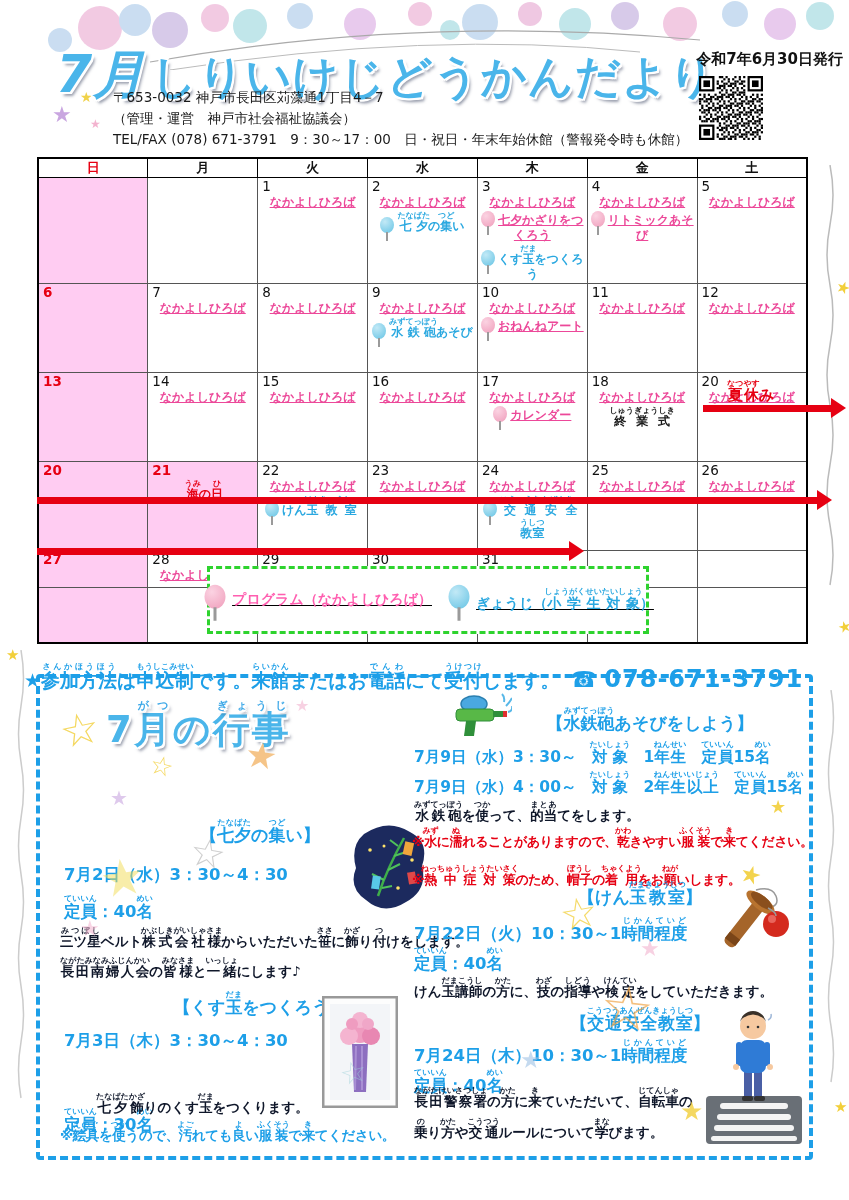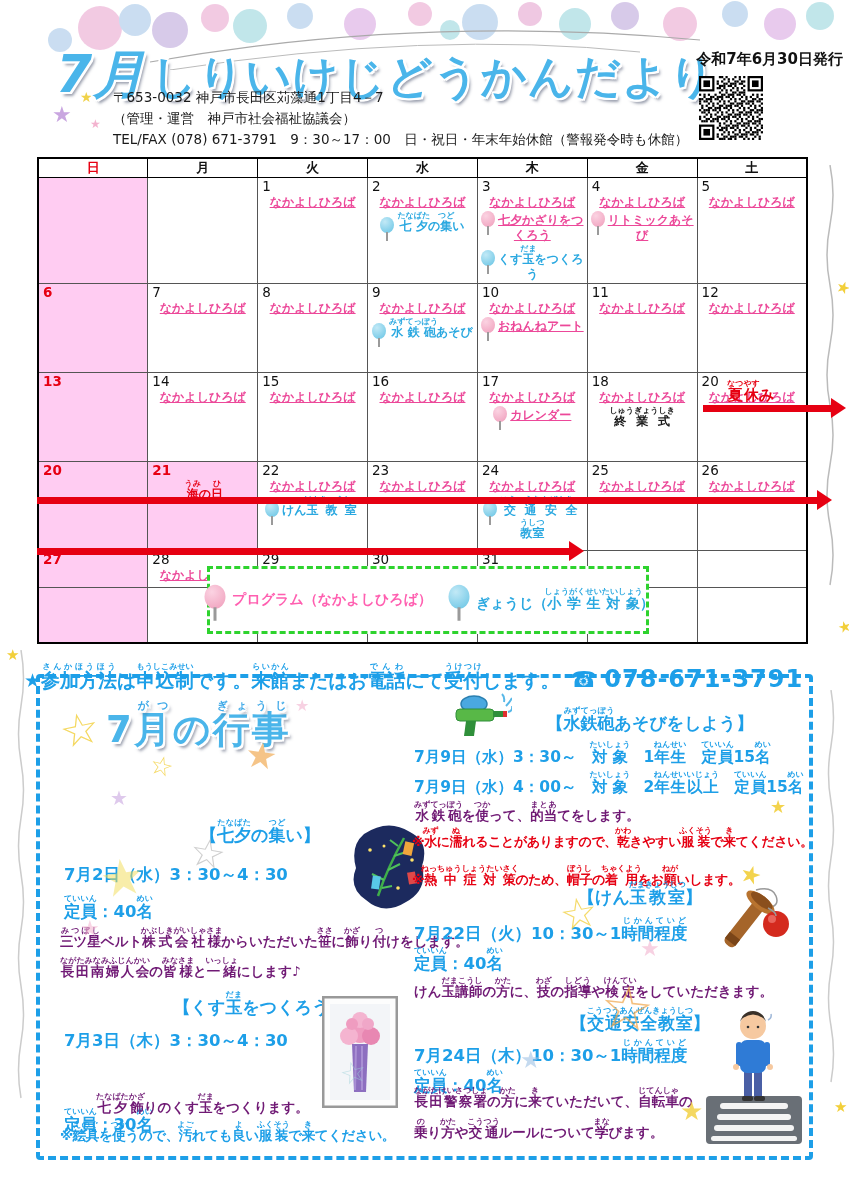--- a/index.html
+++ b/index.html
@@ -35,37 +35,37 @@
   .balloon::before{content:"";position:absolute;top:0;left:0;width:14px;height:16px;border-radius:50%;}
   .balloon.pink::before{background:radial-gradient(circle at 35% 30%,#fbd3e2,#ef9cba);}
   .balloon.blue::before{background:radial-gradient(circle at 35% 30%,#c2e9f6,#64c3e4);}
   .balloon::after{content:"";position:absolute;left:6px;top:15px;width:2px;height:9px;background:#9a9a9a;}
   .balloon.lg{transform:scale(1.5);margin:0 10px 6px 6px;}
   .red-arrow{position:absolute;height:7px;background:#e60012;z-index:4;}
   .red-arrow::after{content:"";position:absolute;right:-15px;top:-7px;
      border-left:15px solid #e60012;border-top:10px solid transparent;border-bottom:10px solid transparent;}
   .natsuyasumi{position:absolute;left:668px;top:222px;font-size:15px;font-weight:bold;color:#e60012;z-index:4;margin-left:22px;}
   .legend{position:absolute;left:170px;top:409px;width:436px;height:62px;background:#fff;
-     border:3px dashed #2ed32e;z-index:6;display:flex;align-items:center;justify-content:center;gap:14px;}
+     border:3px dashed #2ed32e;z-index:6;display:flex;align-items:center;justify-content:center;gap:14px;text-decoration:underline;}
   .legend .lg-item{display:flex;align-items:center;font-size:14px;font-weight:bold;white-space:nowrap;}
   .legend .lg-item.pink{color:#ff5fb0;}
   .legend .lg-item.blue{color:#2aa8e0;}
   
   .notice{position:absolute;left:24px;top:636px;width:820px;white-space:nowrap;z-index:3;
      font-size:19px;font-weight:bold;color:#1d9fe8;margin-top:26px;}
   .notice .phone-icon{font-size:22px;margin-left:4px;}
   .notice .phone-num{font-size:24px;letter-spacing:1px;}
   
   .events-box{position:absolute;left:36px;top:674px;width:769px;height:478px;
      border:4px dashed #1d9fe8;border-radius:4px;background:#fff;z-index:2;}
   .ev-title{position:absolute;left:66px;top:22px;font-size:37px;letter-spacing:2px;}
   .ev-title rt{font-size:11px;color:#3fa9e8;}
   .sec-head{position:absolute;text-align:center;font-size:17px;font-weight:bold;color:#1d9fe8;white-space:nowrap;}
   .ev-line{position:absolute;font-size:16.5px;font-weight:bold;color:#1d9fe8;white-space:nowrap;}
-  .ev-body{position:absolute;font-size:13.5px;font-weight:bold;color:#701a75;white-space:nowrap;}
+  .ev-body{position:absolute;font-size:13.5px;font-weight:bold;color:#0f172a;white-space:nowrap;}
   .ev-body.wrap{white-space:normal;line-height:2.3;}
   .ev-note{position:absolute;font-size:13px;font-weight:bold;color:#e60012;white-space:nowrap;letter-spacing:-0.4px;}
   .ev-note.blue{color:#1d9fe8;font-size:13.5px;}
   .ev-img{position:absolute;}
   
   .d{position:absolute;z-index:1;line-height:1;}
   .ds::before{content:"★";}
   .dso::before{content:"☆";}
   
   .squig{position:absolute;z-index:0;}

